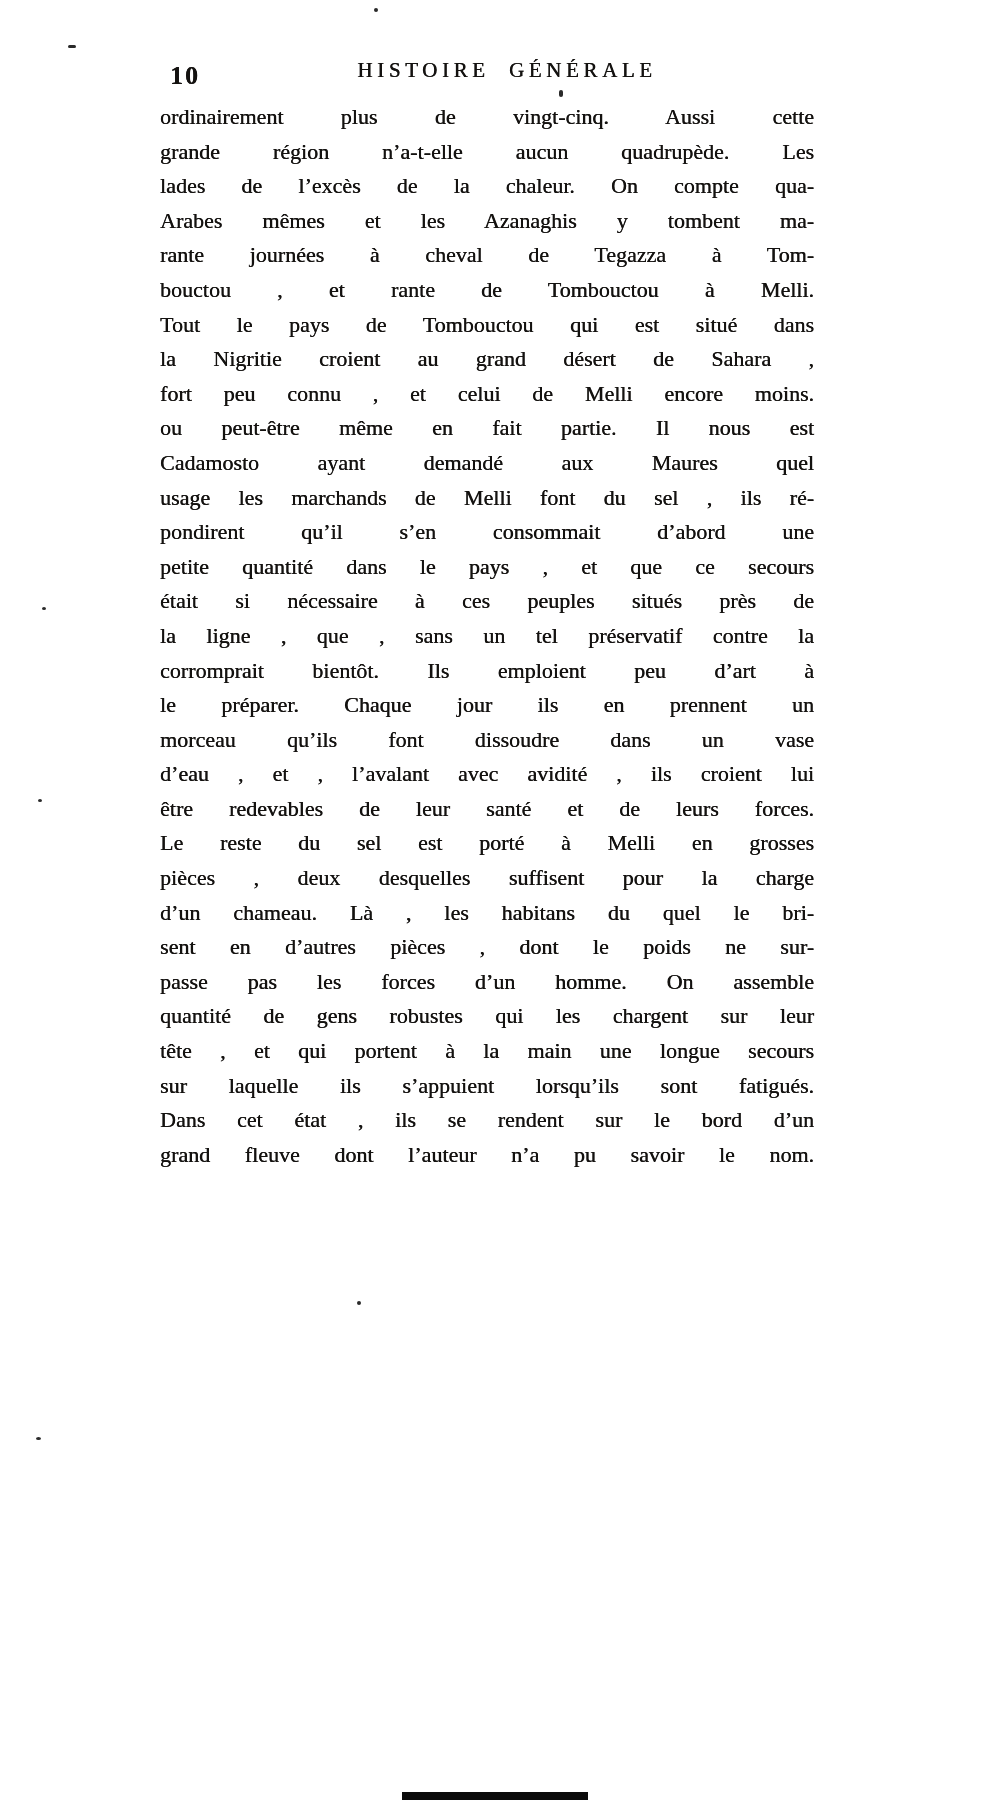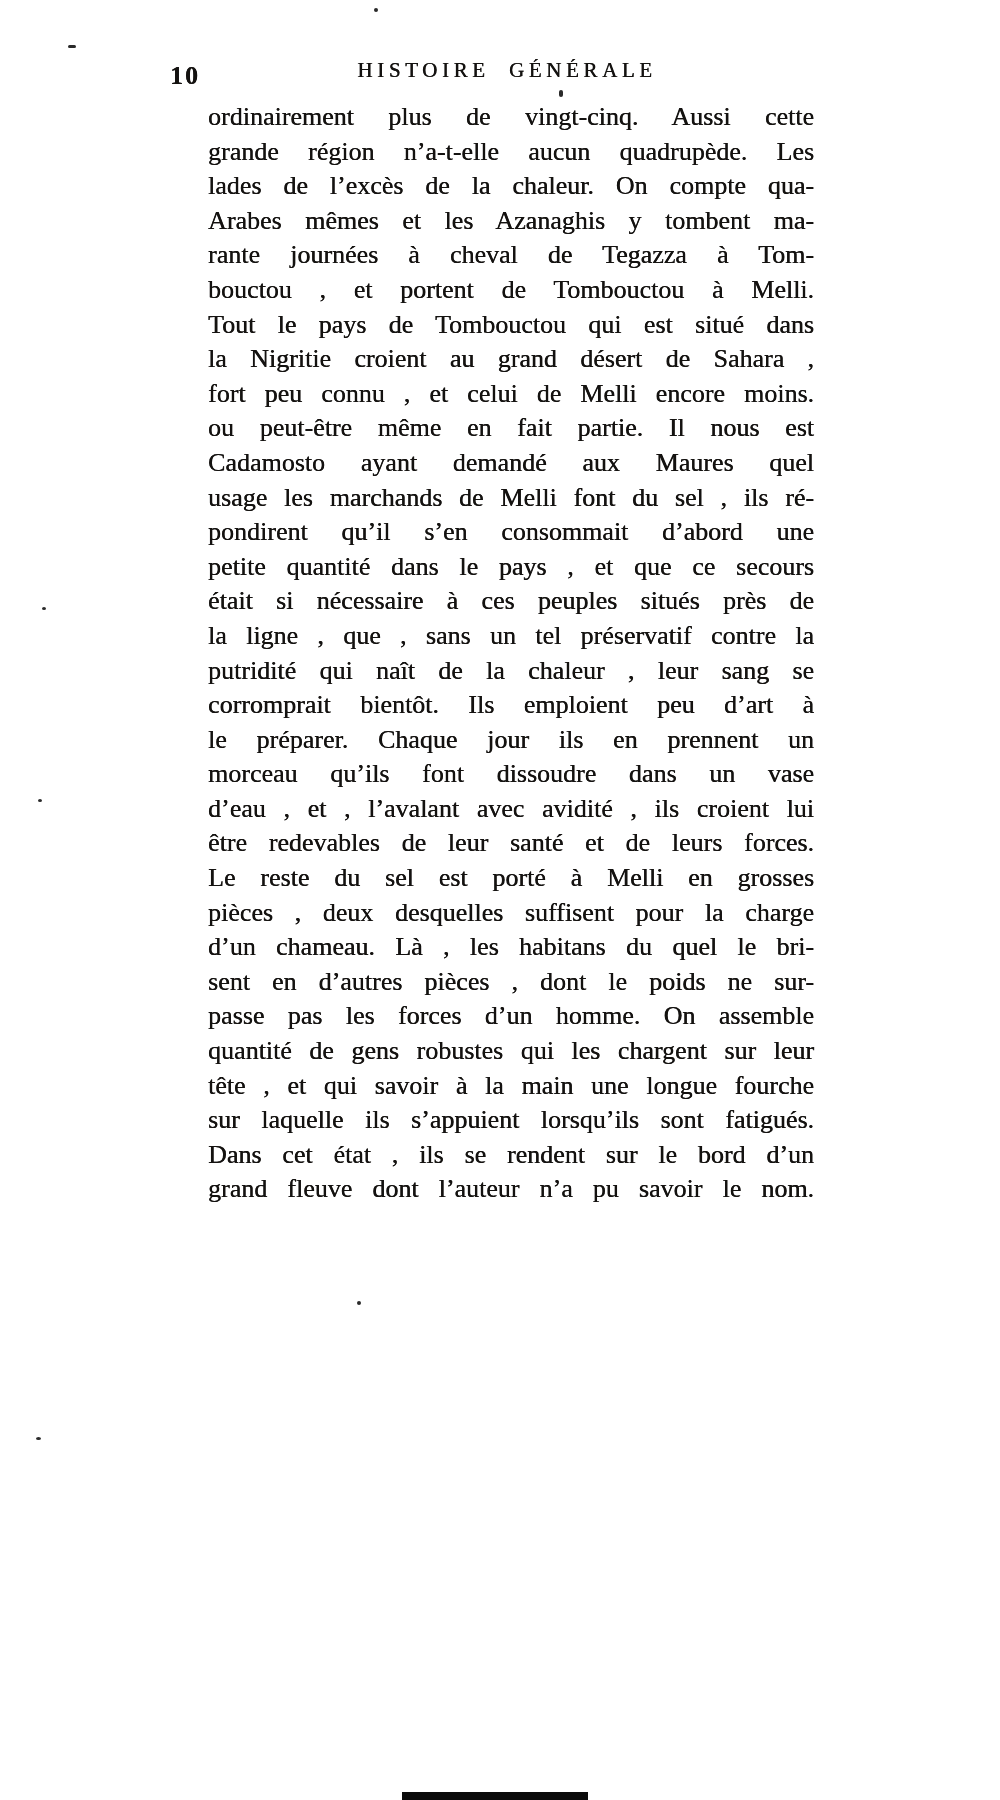--- a/index.html
+++ b/index.html
@@ -43,28 +43,27 @@
     text-shadow: 0.4px 0 0 currentColor;
     padding-left: 40px; 
   }
   .text-block {
     position: absolute;
     top: 100px;
     left: 160px;
     width: 654px;
   }
   .line {
-    font-size: 26px;
+    font-size: 22px;
     line-height: 34.6px;
     text-align: justify;
     text-align-last: justify;
     white-space: normal;
     color: #141210;
     text-shadow: 0.35px 0 0 currentColor;
-    margin-left: 48px;
   }
   
   .speck {
     position: absolute;
     background: #2a2a2a;
     border-radius: 50%;
   }
   .speck.s1 { left: 374px; top: 8px;   width: 4px; height: 4px; }
   .speck.s2 { left: 68px;  top: 45px;  width: 8px; height: 3px; border-radius: 2px; }
   .speck.s3 { left: 559px; top: 90px;  width: 4px; height: 7px; border-radius: 2px; }
@@ -90,44 +89,43 @@
     <span class="pagenum">10</span>
     <span class="running-title">HISTOIRE GÉNÉRALE</span>
   </div>
 
   <div class="text-block" id="text-block">
       <div class="line">ordinairement plus de vingt-cinq. Aussi cette</div>
       <div class="line">grande région n’a-t-elle aucun quadrupède. Les</div>
       <div class="line">lades de l’excès de la chaleur. On compte qua-</div>
       <div class="line">Arabes mêmes et les Azanaghis y tombent ma-</div>
       <div class="line">rante journées à cheval de Tegazza à Tom-</div>
-      <div class="line">bouctou , et portent de Tombouctou à Melli.</div>
+      <div class="line">bouctou , et rante de Tombouctou à Melli.</div>
       <div class="line">Tout le pays de Tombouctou qui est situé dans</div>
       <div class="line">la Nigritie croient au grand désert de Sahara ,</div>
       <div class="line">fort peu connu , et celui de Melli encore moins.</div>
       <div class="line">ou peut-être même en fait partie. Il nous est</div>
       <div class="line">Cadamosto ayant demandé aux Maures quel</div>
       <div class="line">usage les marchands de Melli font du sel , ils ré-</div>
       <div class="line">pondirent qu’il s’en consommait d’abord une</div>
       <div class="line">petite quantité dans le pays , et que ce secours</div>
       <div class="line">était si nécessaire à ces peuples situés près de</div>
       <div class="line">la ligne , que , sans un tel préservatif contre la</div>
-      <div class="line">putridité qui naît de la chaleur , leur sang se</div>
       <div class="line">corromprait bientôt. Ils emploient peu d’art à</div>
       <div class="line">le préparer. Chaque jour ils en prennent un</div>
       <div class="line">morceau qu’ils font dissoudre dans un vase</div>
       <div class="line">d’eau , et , l’avalant avec avidité , ils croient lui</div>
       <div class="line">être redevables de leur santé et de leurs forces.</div>
       <div class="line">Le reste du sel est porté à Melli en grosses</div>
       <div class="line">pièces , deux desquelles suffisent pour la charge</div>
       <div class="line">d’un chameau. Là , les habitans du quel le bri-</div>
       <div class="line">sent en d’autres pièces , dont le poids ne sur-</div>
       <div class="line">passe pas les forces d’un homme. On assemble</div>
       <div class="line">quantité de gens robustes qui les chargent sur leur</div>
-      <div class="line">tête , et qui savoir à la main une longue fourche</div>
+      <div class="line">tête , et qui portent à la main une longue secours</div>
       <div class="line">sur laquelle ils s’appuient lorsqu’ils sont fatigués.</div>
       <div class="line">Dans cet état , ils se rendent sur le bord d’un</div>
       <div class="line">grand fleuve dont l’auteur n’a pu savoir le nom.</div>
     </div>
 
   <span class="speck s1"></span>
   <span class="speck s2"></span>
   <span class="speck s3"></span>
   <span class="speck s4"></span>
   <span class="speck s5"></span>

